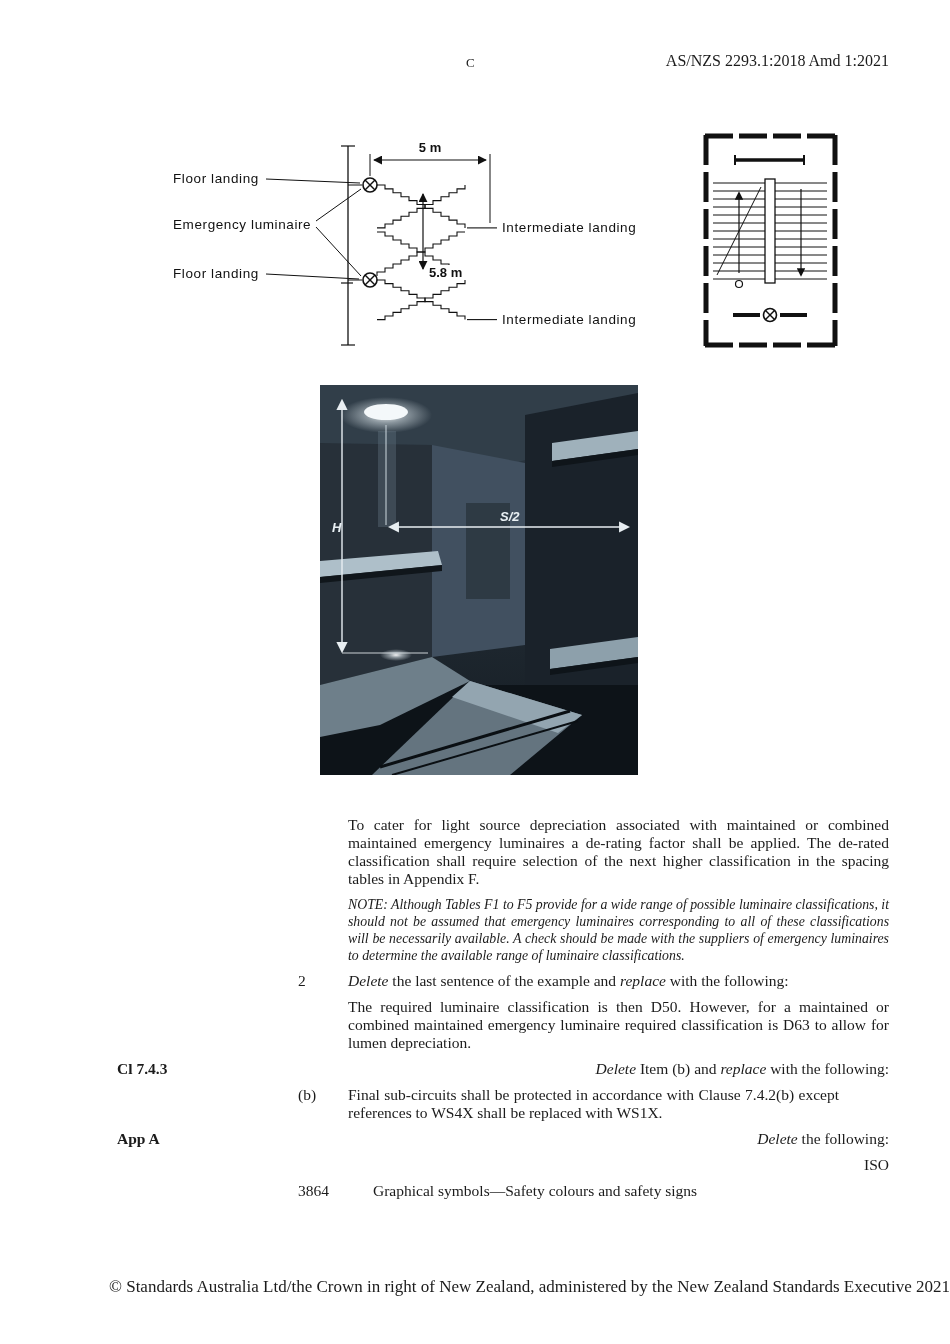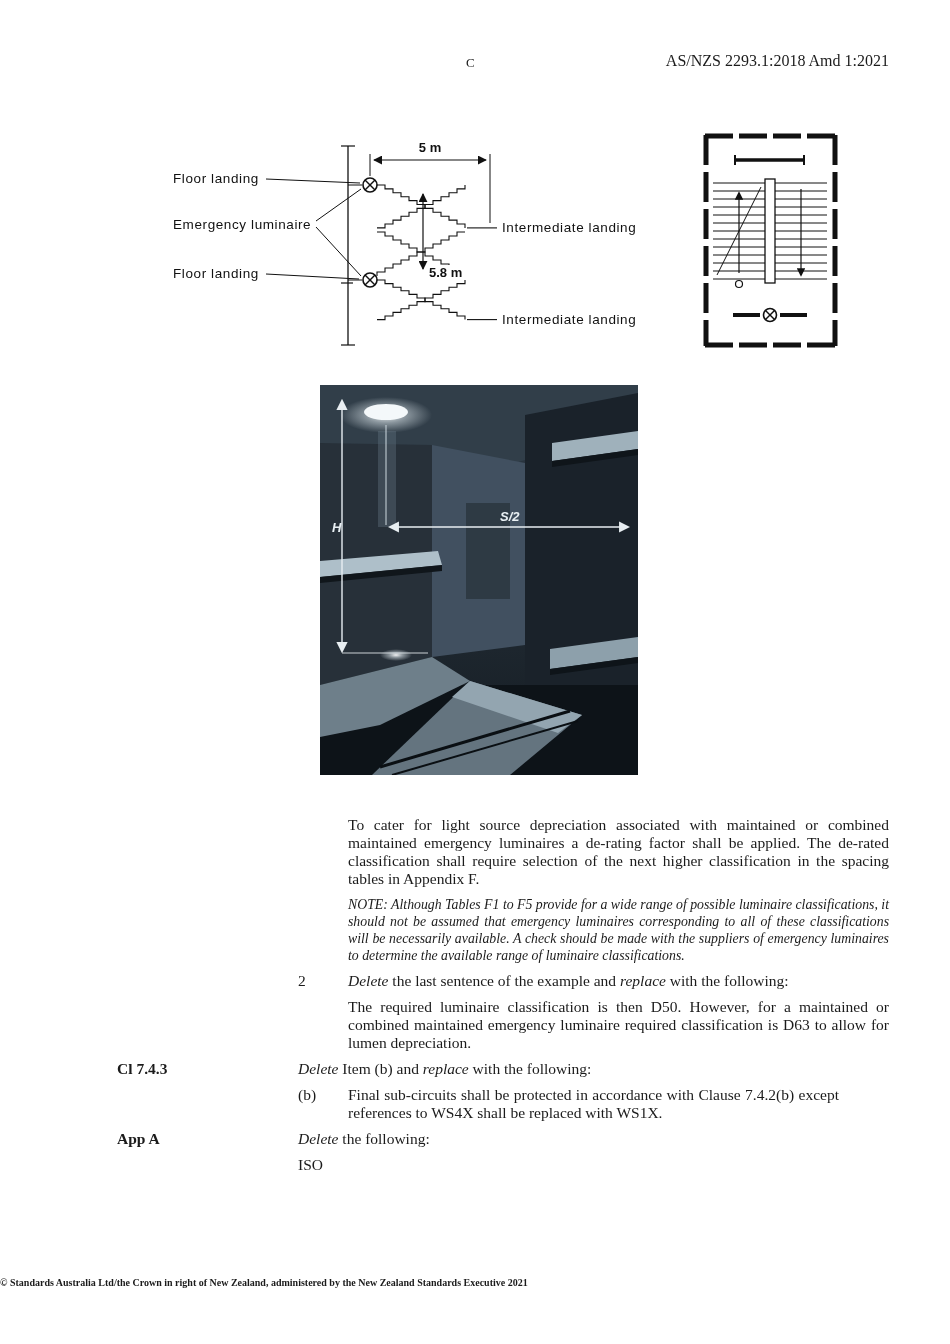--- a/index.html
+++ b/index.html
@@ -19,25 +19,25 @@
   .dim-label  { font-family:"Liberation Sans", sans-serif; font-size:13px; font-weight:bold; fill:#111; }
   .render-label { font-family:"Liberation Sans", sans-serif; font-size:13px; font-weight:bold; font-style:italic; fill:#e9f0f4; }
   
   .body-block { position:absolute; left:117px; top:816px; width:772px; font-size:15.5px; line-height:18px; }
   .row { display:grid; grid-template-columns:181px 50px 541px; margin-bottom:8px; align-items:start; }
   .clause { font-weight:bold; }
   .txt { text-align:justify; }
   .intro { text-align:left; }
   .it { font-style:italic; }
   .note { font-size:13.8px; line-height:17px;font-style:italic; }
-  .merged { grid-column:2 / 4; }
+  .merged { grid-column:2 / 4;text-align:right; }
   .subrow { grid-column:2 / 4; display:grid; grid-template-columns:50px 491px; }
   .refrow { grid-column:2 / 4; display:grid; grid-template-columns:75px 466px; }
   
-  .footer { position:absolute; left:0; right:0; top:1277px; text-align:left; font-size:10px;font-weight:bold; }
+  .footer { position:absolute; left:0; right:0; top:1277px; text-align:right; font-size:17px; }
 </style>
 </head>
 <body>
 
 <div class="page">
 
   <span class="hdr-mark">C</span>
   <span class="hdr-ref">AS/NZS 2293.1:2018 Amd 1:2021</span>
 
   <svg class="elev-svg" width="530" height="230" viewBox="0 0 530 230">
@@ -234,18 +234,25 @@
     <div class="row">
       <div class="clause">App A</div>
       <div class="merged intro"><span class="it">Delete</span><span> the following:</span></div>
     </div>
 
     <div class="row">
       <div></div>
       <div class="merged">ISO</div>
     </div>
 
+    <div class="row">
+      <div></div>
+      <div class="refrow">
+        <div>3864</div>
+        <div>Graphical symbols—Safety colours and safety signs</div>
+      </div>
+    </div>
 
   </div>
 
   <div class="footer">© Standards Australia Ltd/the Crown in right of New Zealand, administered by the New Zealand Standards Executive 2021</div>
 
 </div>
 
 </body></html>

